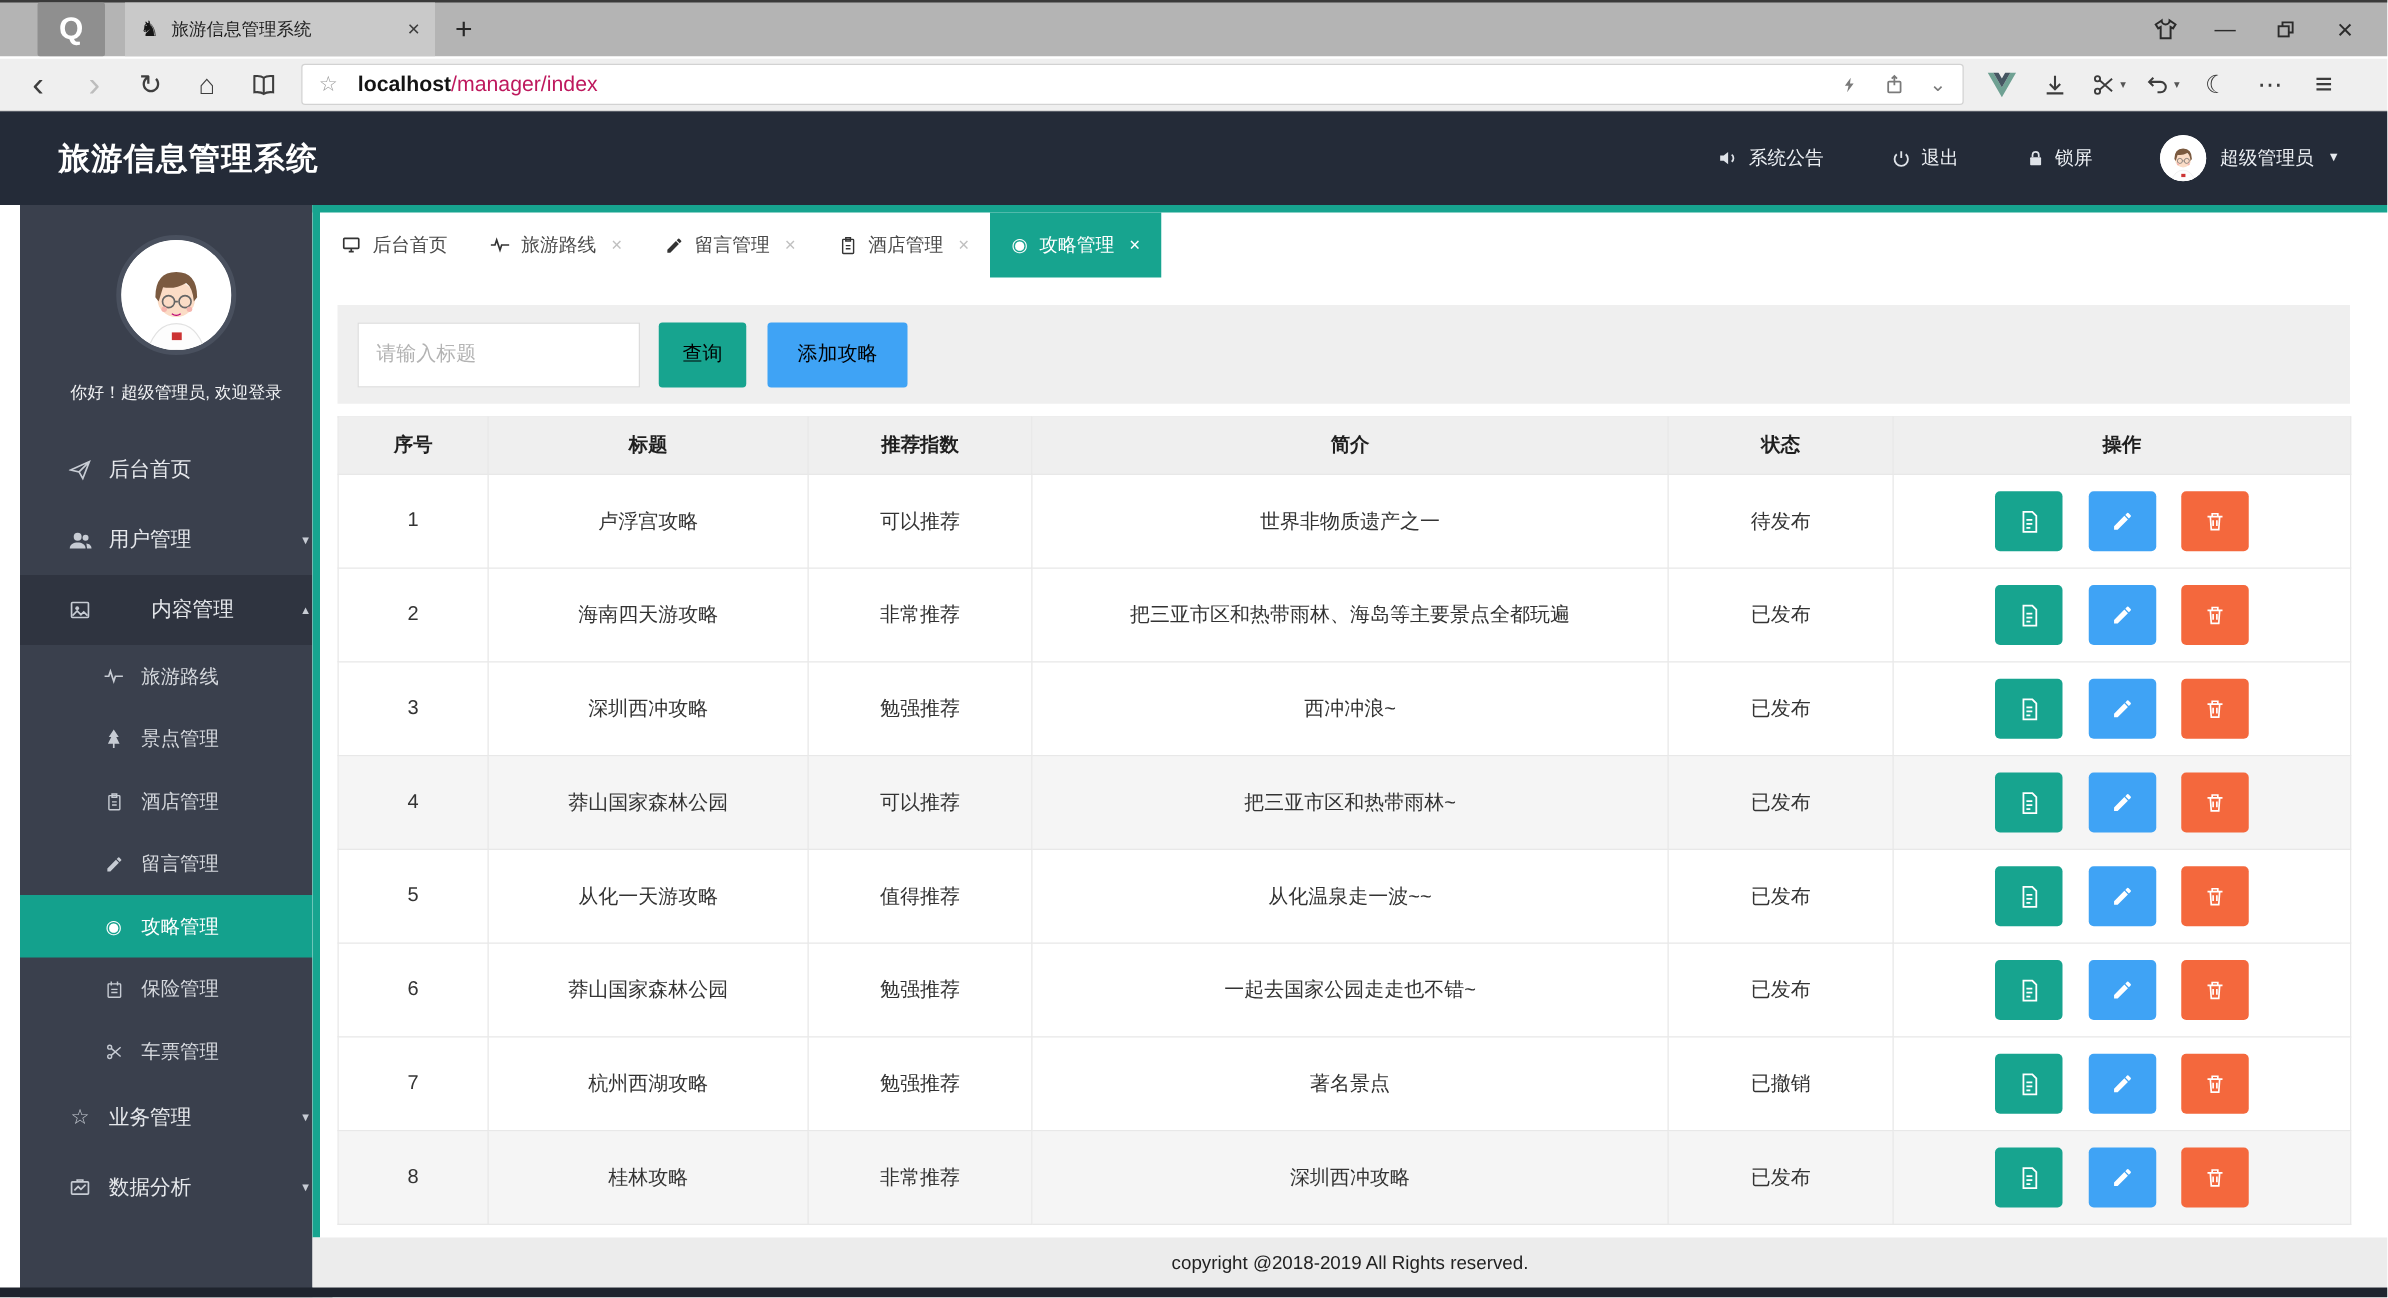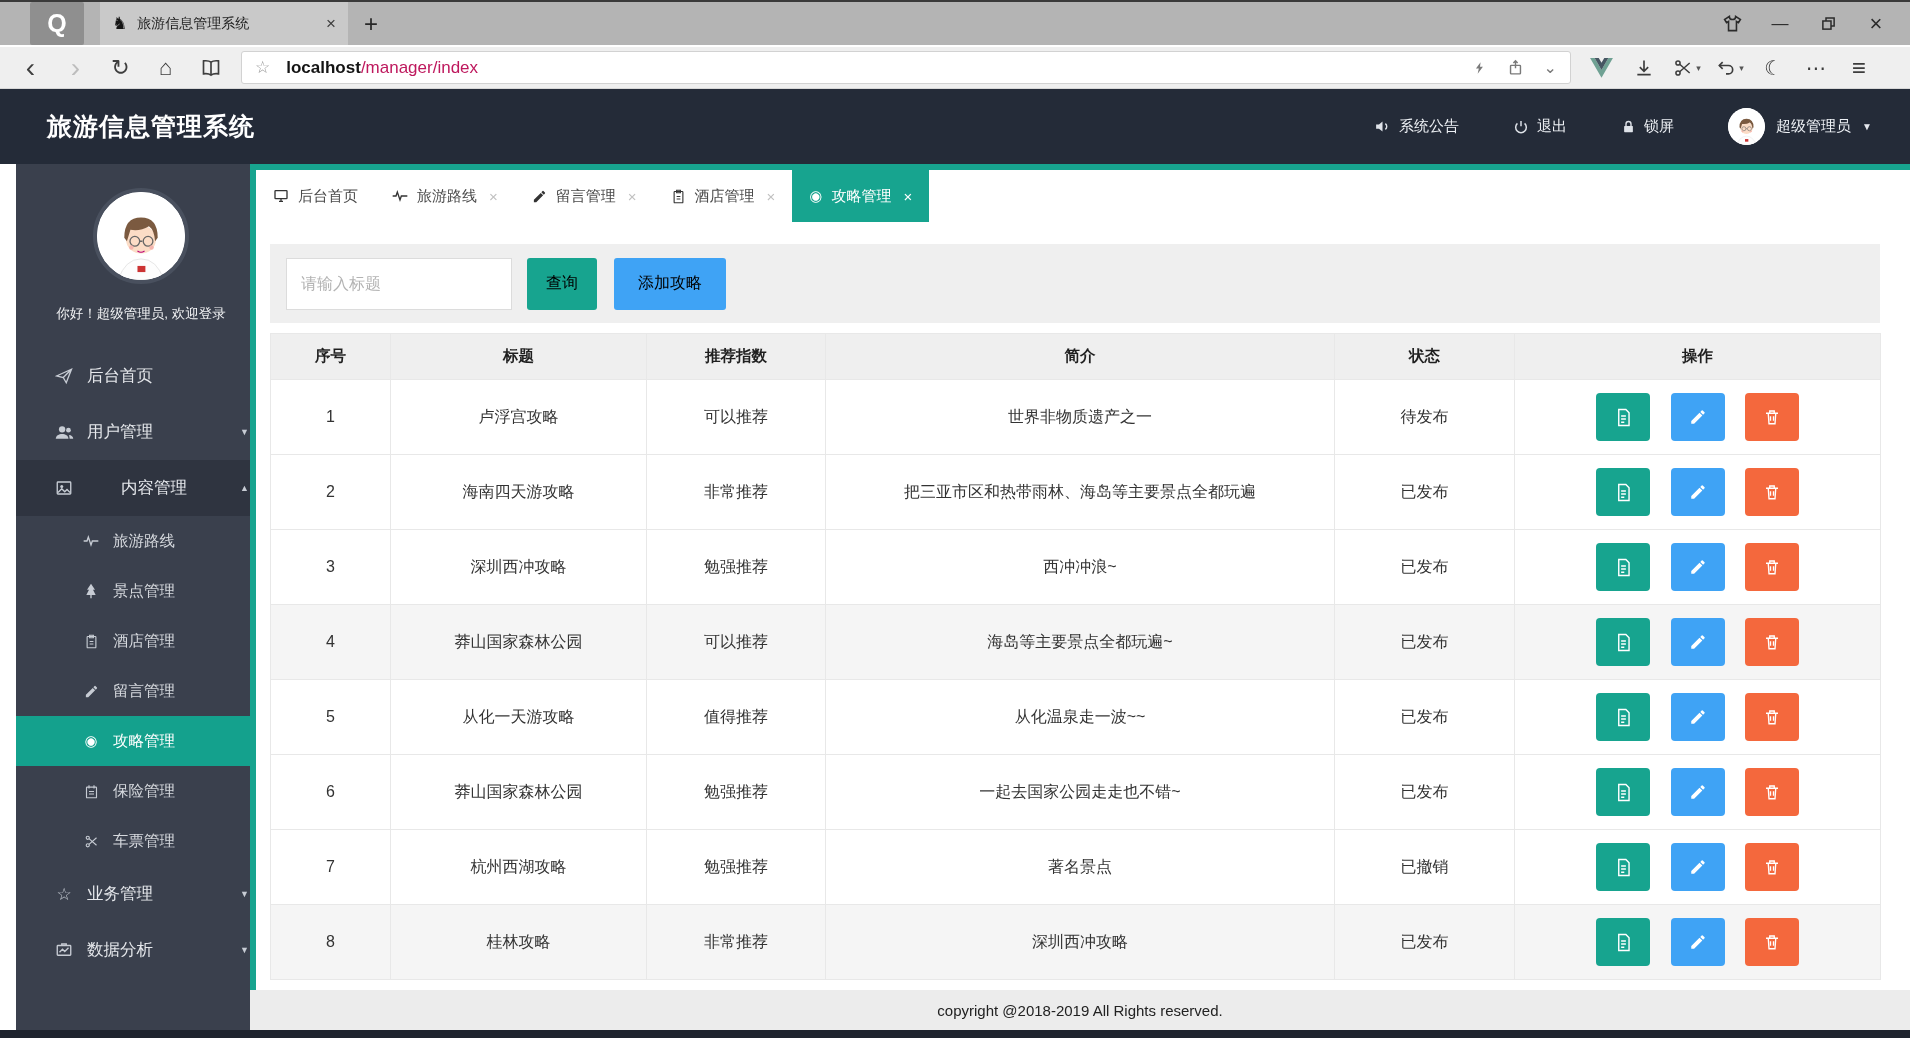--- a/index.html
+++ b/index.html
@@ -543,21 +543,21 @@
                   </svg>
                 </span>
               </button>
             </td>
           </tr>
 
           <tr class="shaded">
             <td>4</td>
             <td>莽山国家森林公园</td>
             <td>可以推荐</td>
-            <td>海岛等主要景点全都玩遍~</td>
+            <td>把三亚市区和热带雨林~</td>
             <td>已发布</td>
             <td>
               <button class="act view">
                 <span>
                   <svg width="19" height="19" viewBox="0 0 24 24" fill="none" stroke="#fff" stroke-width="1.8">
                     <path d="M6 2h9l4 4v16H6Z"></path>
                     <path d="M9 10h6M9 14h6M9 18h4"></path>
                   </svg>
                 </span>
               </button>

